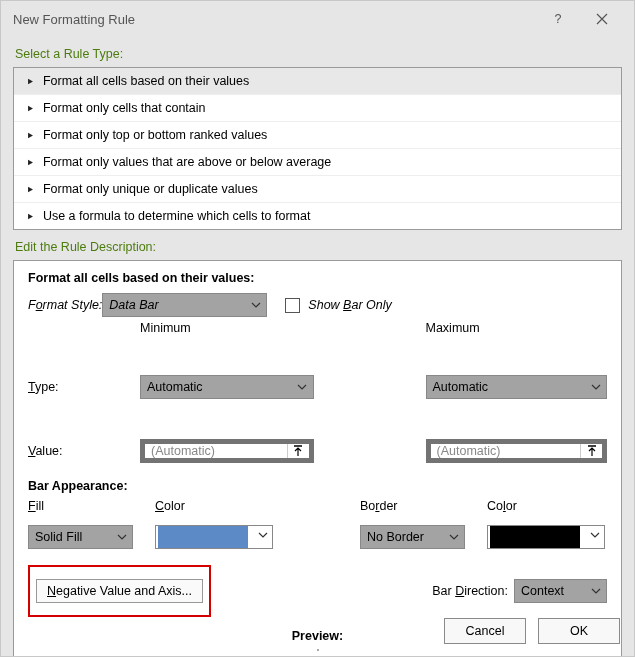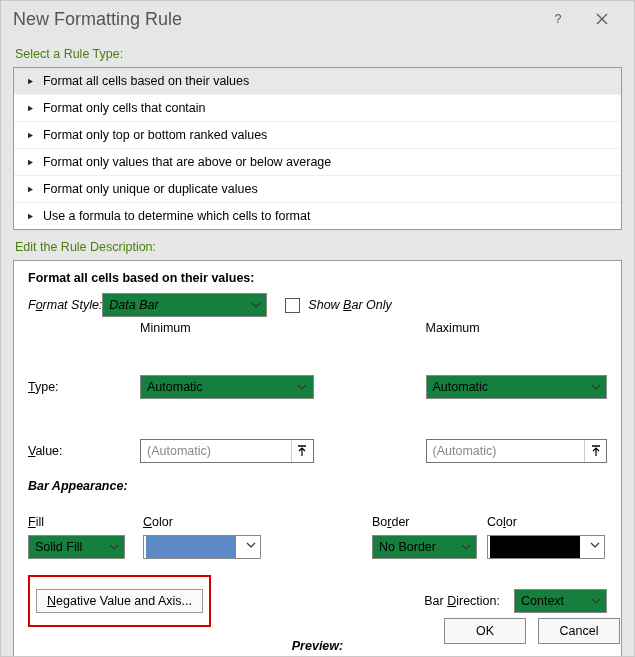--- a/index.html
+++ b/index.html
@@ -14,21 +14,21 @@
     position: relative;
     border: 1px solid #c8c8c8;
   }
   .titlebar {
     height: 36px;
     display: flex;
     align-items: center;
     padding: 0 10px 0 12px;
     background: #e6e6e6;
   }
-  .titlebar .title { color: #555; font-size: 18px; flex: 1; }
+  .titlebar .title { color: #555; font-size: 13px; flex: 1; }
   .titlebar .tb-btn {
     width: 44px; height: 30px;
     display: flex; align-items: center; justify-content: center;
     color: #555;
   }
   .section-label {
     padding: 10px 14px 6px 14px;
     color: #4d7c0f;
   }
   .ruletype-box {
@@ -56,35 +56,35 @@
     background: #fff;
     padding: 10px 14px 14px 14px;
   }
   .desc-head { font-weight: bold; margin-bottom: 8px; }
   .row { display: flex; align-items: center; font-style: italic; }
   .lab { min-width: 72px; }
   .select {
     position: relative;
     height: 24px;
     border: 1px solid #888;
-    background: #15803d;
+    background: #a3a3a3;
     display: flex;
     align-items: center;
     padding: 0 20px 0 6px;
   }
   .select .chev {
     position: absolute; right: 4px; top: 3px;
     width: 14px; height: 16px;
     display: flex; align-items: center; justify-content: center;
     border-left: 1px solid transparent;
   }
   .select .chev svg { width: 10px; height: 10px; }
   .input-box {
     height: 24px;
-    border: 1px solid #737373;
+    border: 5px solid #737373;
     background: #fff;
     display: flex;
     align-items: center;
     padding: 0 24px 0 6px;
     position: relative;
     color: #888;
   }
   .input-box .picker {
     position: absolute; right: 0; top: 0; bottom: 0;
     width: 22px;
@@ -103,21 +103,22 @@
     margin-top: 4px;
     gap: 40px;
   }
   .col-head { font-weight: normal; }
   .bar-app-grid {
     display: grid;
     grid-template-columns: 115px 140px 1fr 115px 120px;
     column-gap: 0;
     row-gap: 6px;
     align-items: start;
-    margin-top: 22px;
+    margin-top: 6px;
+    gap: 12px;
   }
   .color-swatch {
     width: 90px; height: 22px;
   }
   .color-select {
     position: relative;
     height: 24px;
     border: 1px solid #888;
     background: #fff;
     display: flex;
@@ -172,21 +173,21 @@
     gap: 12px;
   }
   .btn {
     width: 82px; height: 26px;
     border: 1px solid #8a8a8a;
     background: #f8f8f8;
     display: flex;
     align-items: center;
     justify-content: center;
   }
-  .bold { font-weight: bold; font-style: italic; }
+  .bold { font-weight: bold; }
 </style>
 </head>
 <body>
 
 <div class="titlebar">
   <span class="title">New Formatting Rule</span>
   <div class="tb-btn">
     <span>?</span>
   </div>
   <div class="tb-btn">
@@ -295,21 +296,21 @@
 
   <div class="bold" style="margin-top:16px">Bar Appearance:</div>
 
   <div class="bar-app-grid">
     <div><u>F</u>ill</div>
     <div><u>C</u>olor</div>
     <div></div>
     <div>Bo<u>r</u>der</div>
     <div>Co<u>l</u>or</div>
 
-    <div class="select" style="width:97px">
+    <div class="select" style="width:105px">
       <span>Solid Fill</span>
       <span class="chev">
           <svg viewBox="0 0 10 10">
             <path d="M1 3 L5 7 L9 3" fill="none" stroke="#333" stroke-width="1.2"></path>
           </svg>
         </span>
     </div>
     <div class="color-select">
       <div class="color-swatch" style="background:#5b8ac6"></div>
       <span class="chev"><svg width="10" height="10" viewBox="0 0 10 10">
@@ -333,39 +334,39 @@
     </div>
   </div>
 
   <div class="neg-btn-area">
     <div class="neg-btn-highlight">
       <div class="neg-btn">
         <span><u>N</u>egative Value and Axis...</span>
       </div>
     </div>
     <div style="flex:1"></div>
-    <span style="margin-right:14px">Bar <u>D</u>irection:</span>
+    <span style="margin-right:6px">Bar <u>D</u>irection:</span>
     <div class="select" style="width:93px">
       <span>Context</span>
       <span class="chev">
           <svg viewBox="0 0 10 10">
             <path d="M1 3 L5 7 L9 3" fill="none" stroke="#333" stroke-width="1.2"></path>
           </svg>
         </span>
     </div>
   </div>
 
   <div class="preview-row">
     <span class="bold">Preview:</span>
     <div class="preview-bar">
       <div class="fill" style="width:70%;background:#5b8ac6"></div>
     </div>
   </div>
 </div>
 
 <div class="dlg-buttons">
   <div class="btn">
+    <span>Cancel</span>
+  </div>
+  <div class="btn">
     <span>OK</span>
   </div>
-  <div class="btn">
-    <span>Cancel</span>
-  </div>
 </div>
 
 </body></html>

